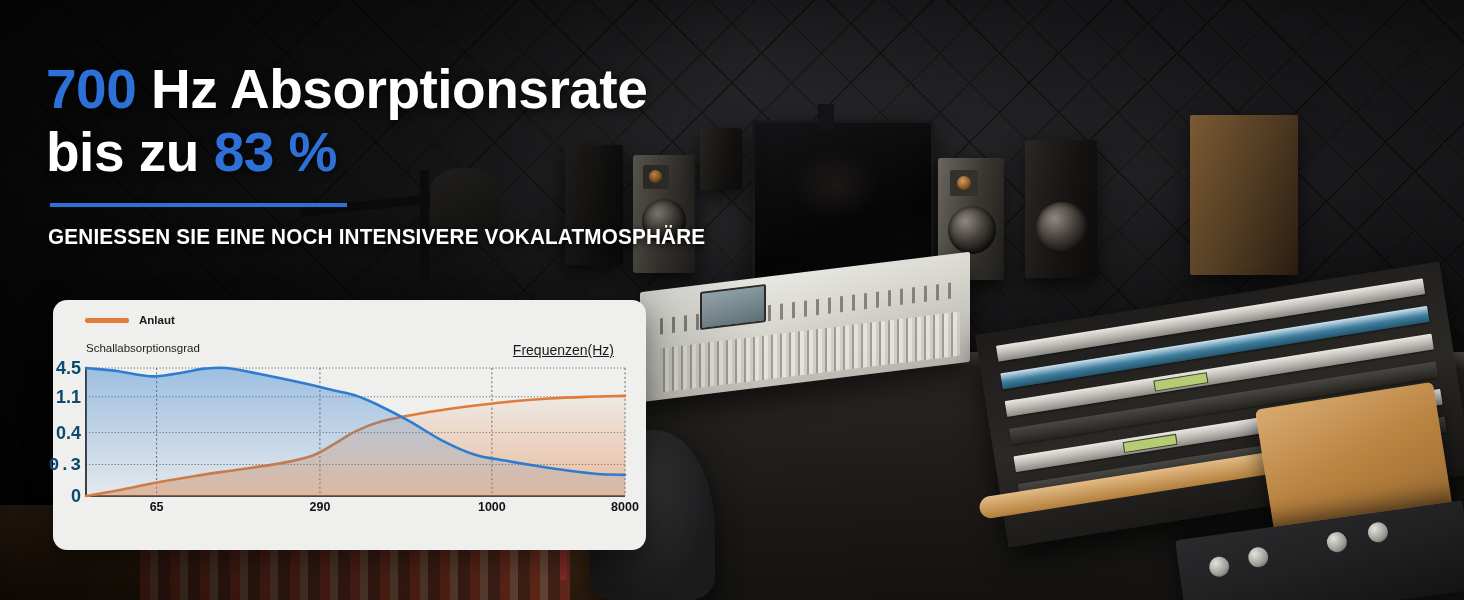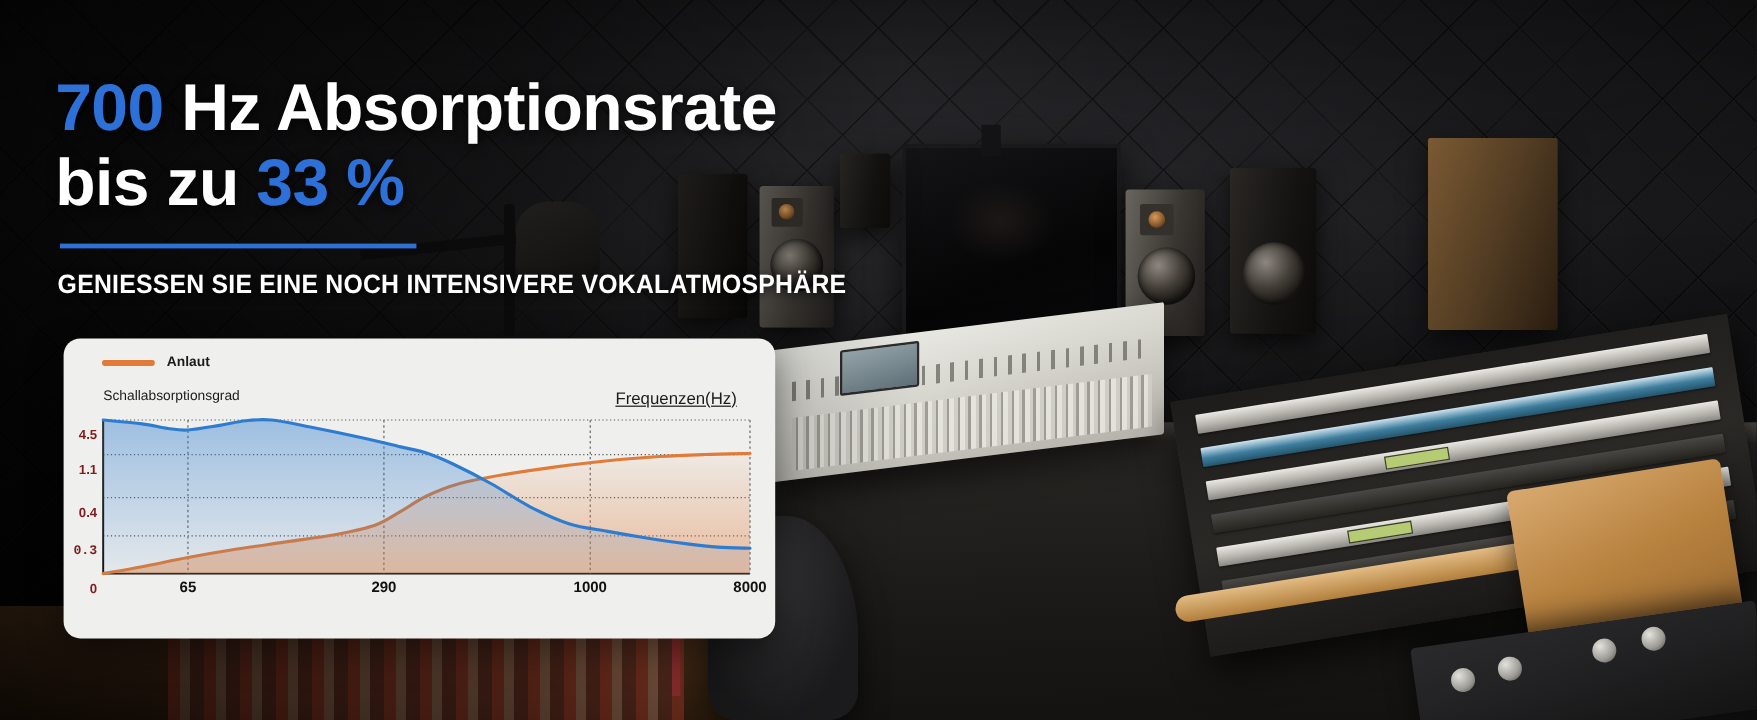--- a/index.html
+++ b/index.html
@@ -114,30 +114,30 @@
   .headline{position:absolute;left:46px;top:58px;width:700px;z-index:6;}
   .h1{font-size:55px;line-height:63px;font-weight:bold;color:#ffffff;letter-spacing:-.5px;
       text-shadow:0 2px 10px rgba(0,0,0,.8);margin:0;}
   .accent{color:#2C70D8;}
   .rule{position:absolute;left:50px;top:203px;width:297px;height:4px;background:#2C70D8;z-index:6;}
   .sub{position:absolute;left:48px;top:224px;z-index:6;color:#ffffff;font-size:22px;
        font-weight:bold;letter-spacing:.2px;text-shadow:0 2px 8px rgba(0,0,0,.85);
        font-stretch:condensed;transform:scaleX(.94);transform-origin:left center;}
 
   
-  .card{position:absolute;left:53px;top:282px;width:593px;height:250px;z-index:7;
+  .card{position:absolute;left:53px;top:300px;width:593px;height:250px;z-index:7;
         background:#efefed;border-radius:14px;box-shadow:0 10px 30px rgba(0,0,0,.45);}
   .legend{position:absolute;left:32px;top:10px;}
   .lg-row{display:flex;align-items:center;height:20px;margin-bottom:2px;}
   .lg-swatch{width:44px;height:5px;border-radius:2px;margin-right:10px;}
   .lg-text{font-size:11.5px;font-weight:bold;color:#1b1b1b;}
   .ylab{position:absolute;left:33px;top:42px;font-size:11.5px;color:#1b1b1b;}
   .xlab{position:absolute;right:32px;top:42px;font-size:14px;color:#1b1b1b;text-decoration:underline;}
   .plotwrap{position:absolute;left:0;top:58px;width:593px;height:192px;}
-  .ytick{position:absolute;right:0;transform:translateY(-50%);font-size:11px;font-weight:bold;color:#7f1d1d;margin-top:13px;}
+  .ytick{position:absolute;right:0;transform:translateY(-50%);font-size:18px;font-weight:bold;color:#0c4a6e;}
   .yticks{position:absolute;left:0px;top:58px;width:28px;height:140px;}
   .xtick{position:absolute;transform:translateX(-50%);font-size:12.5px;font-weight:bold;color:#111;}
   .xticks{position:absolute;left:0;top:200px;width:686px;height:20px;}
 </style>
 </head>
 <body>
 
 <div class="banner">
 
   <div class="bg">
@@ -206,21 +206,21 @@
       <div class="mixer-knob" style="left:150px;top:14px;"></div>
       <div class="mixer-knob" style="left:192px;top:10px;"></div>
     </div>
 
     <div class="chair"></div>
     <div class="vignette"></div>
   </div>
 
   <div class="headline">
     <div class="h1"><span class="accent">700</span><span> Hz Absorptionsrate</span></div>
-    <div class="h1"><span>bis zu </span><span class="accent">33 %</span></div>
+    <div class="h1"><span>bis zu </span><span class="accent">83 %</span></div>
   </div>
   <div class="rule"></div>
   <div class="sub">GENIESSEN SIE EINE NOCH INTENSIVERE VOKALATMOSPHÄRE</div>
 
   <div class="card">
     <div class="legend">
       <div class="lg-row">
         <span class="lg-swatch" id="sw0" style="background: rgb(224, 123, 57);"></span>
         <span class="lg-text">Anlaut</span>
       </div>

